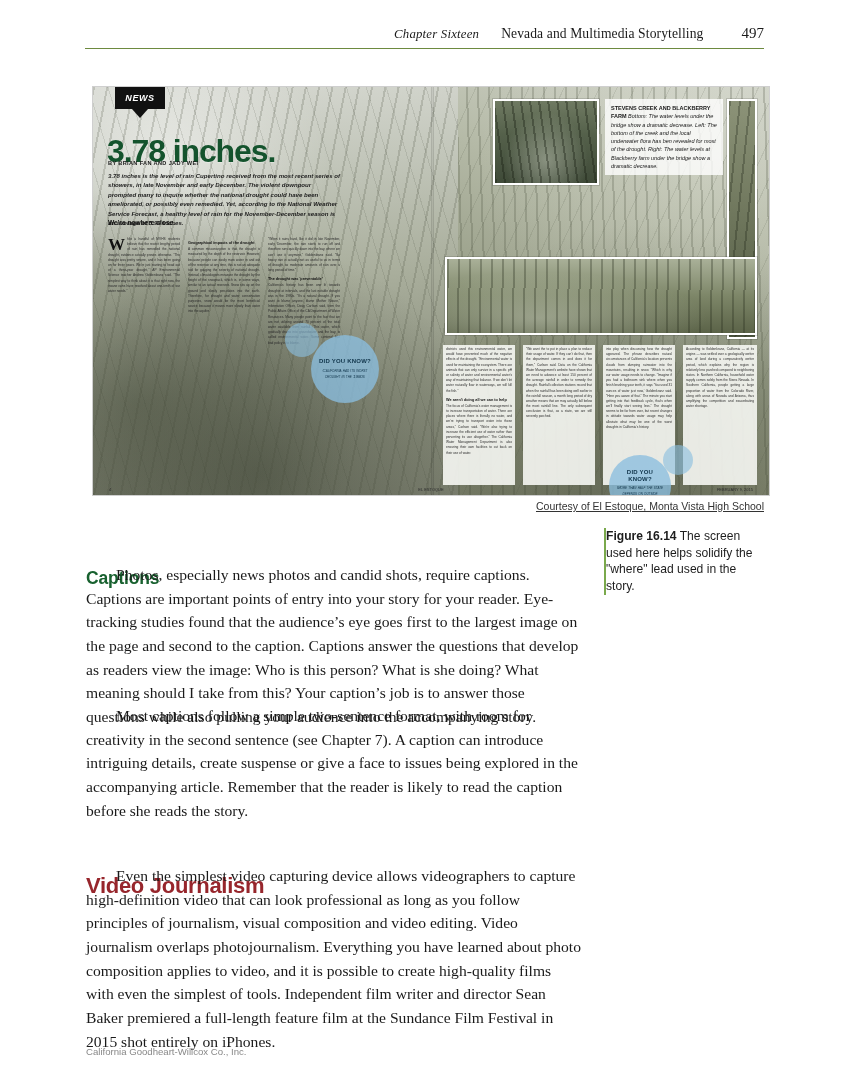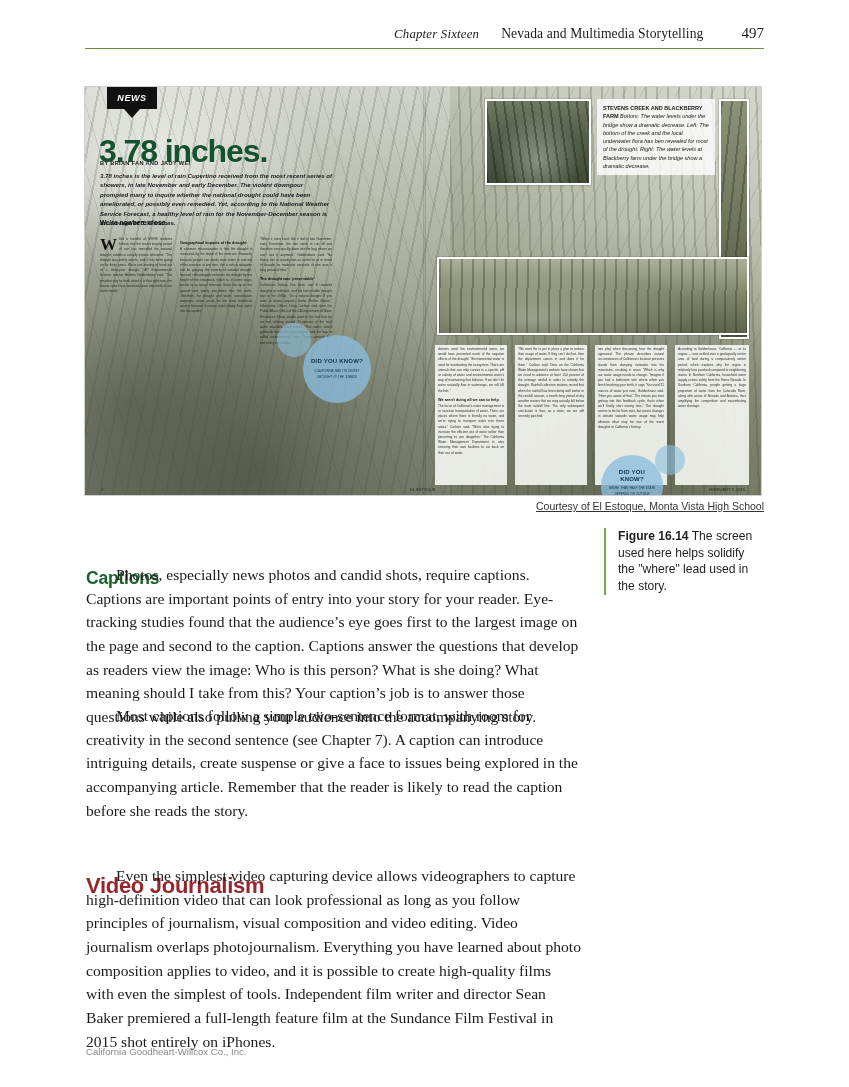--- a/index.html
+++ b/index.html
@@ -37,21 +37,21 @@
     letter-spacing: .1px;
   }
   .rh-page {
     font-size: 15px;
     margin-left: 16px;
   }
 
   
   .figure-wrap {
     position: absolute;
-    left: 84px;
+    left: 92px;
     top: 86px;
     width: 726px;
   }
   .newspaper {
     position: relative;
     width: 678px;
     height: 410px;
     overflow: hidden;
     border: 1px solid #cfcfcf;
     background: #9aa3a0;
@@ -354,21 +354,21 @@
   .p-captions-1 { top: 563px; }
   .p-captions-2 { top: 704px; }
   .p-video-1 { top: 864px; }
 
   
   .side-note {
     position: absolute;
     left: 604px; top: 528px;
     width: 160px;
     border-left: 2.5px solid #7aa94c;
-    padding-left: 12px;
+    padding-left: 0;
     font-family: "Liberation Sans", sans-serif;
     font-size: 12.1px;
     line-height: 1.38;
     color: #1d1d1d;
   }
   .side-note b { font-weight: bold; }
 
   
   .page-footer {
     position: absolute;

